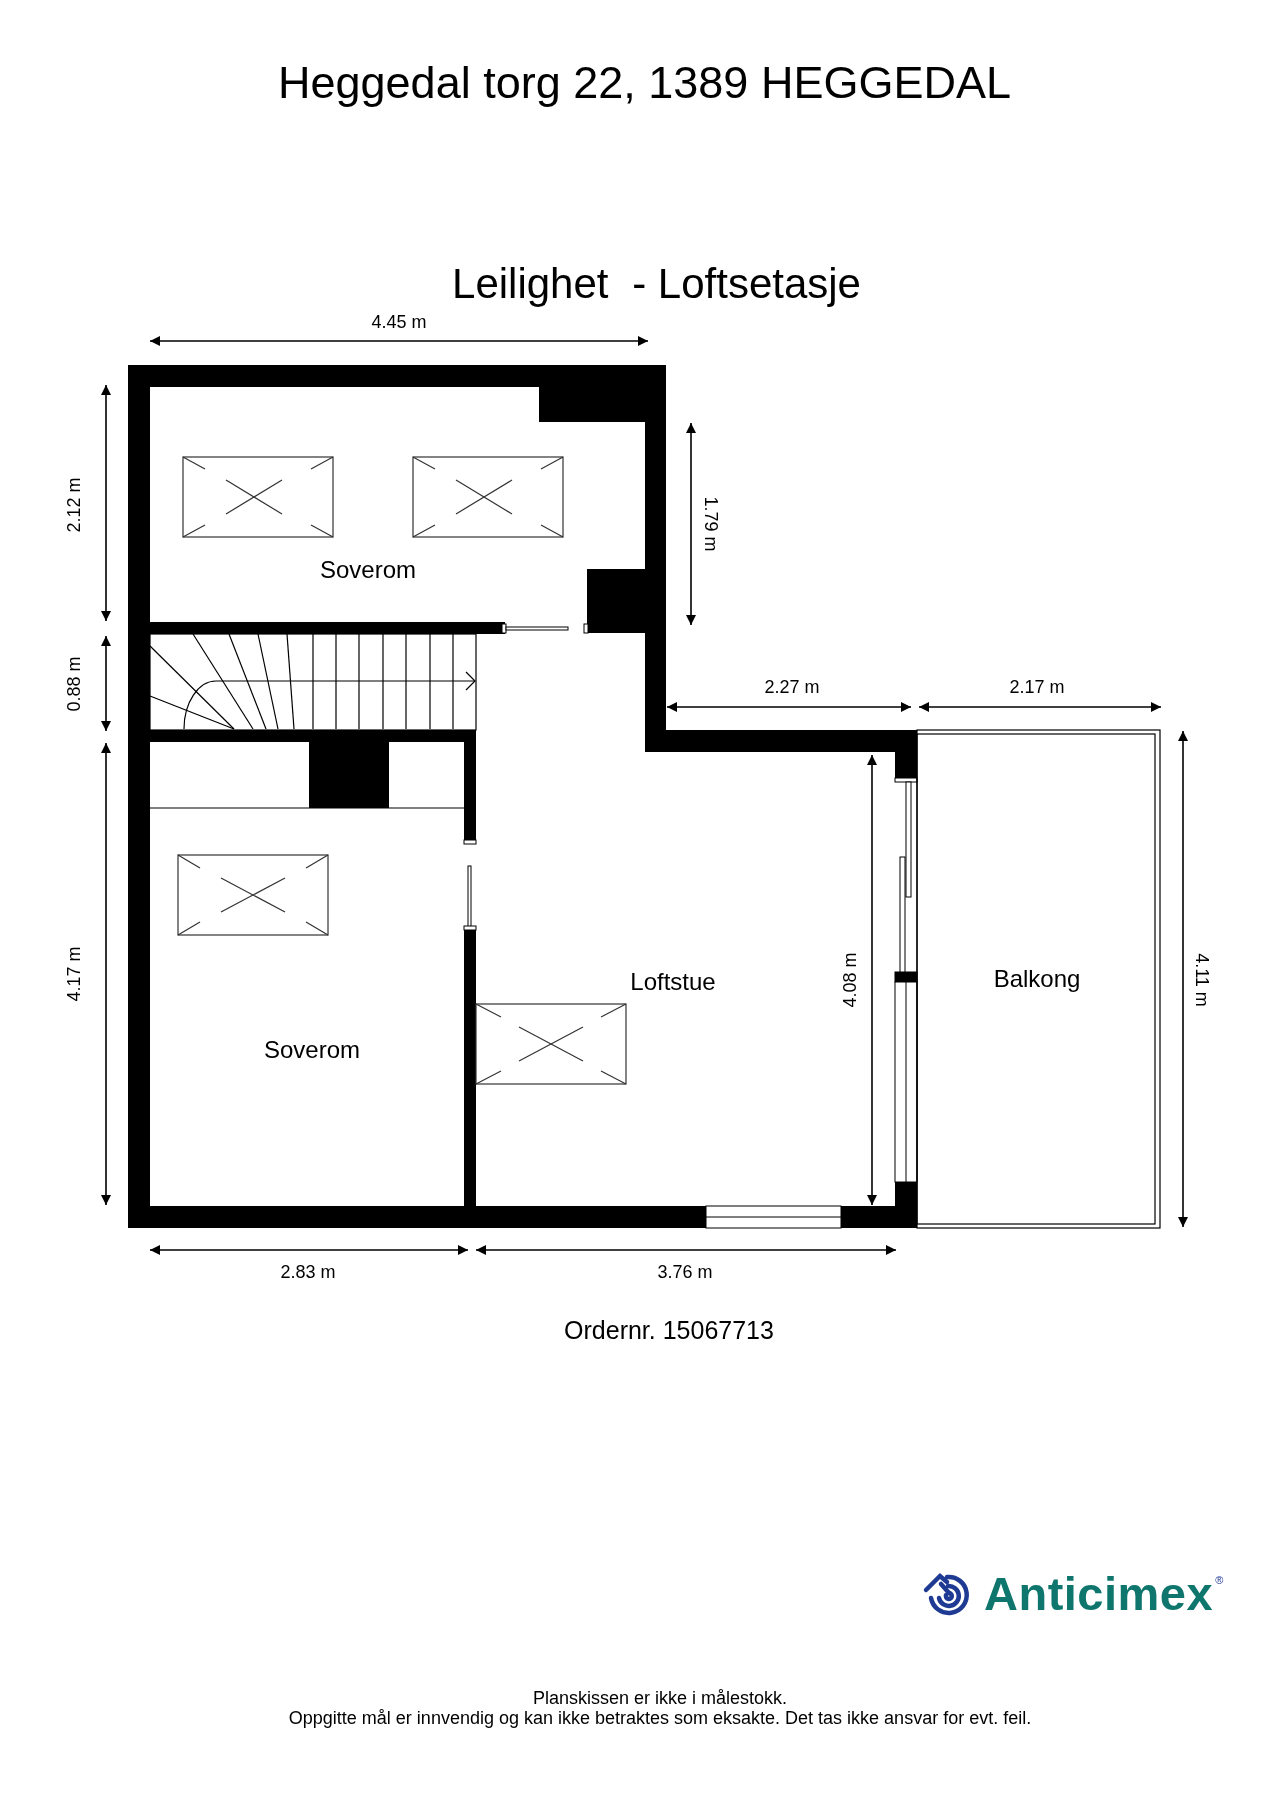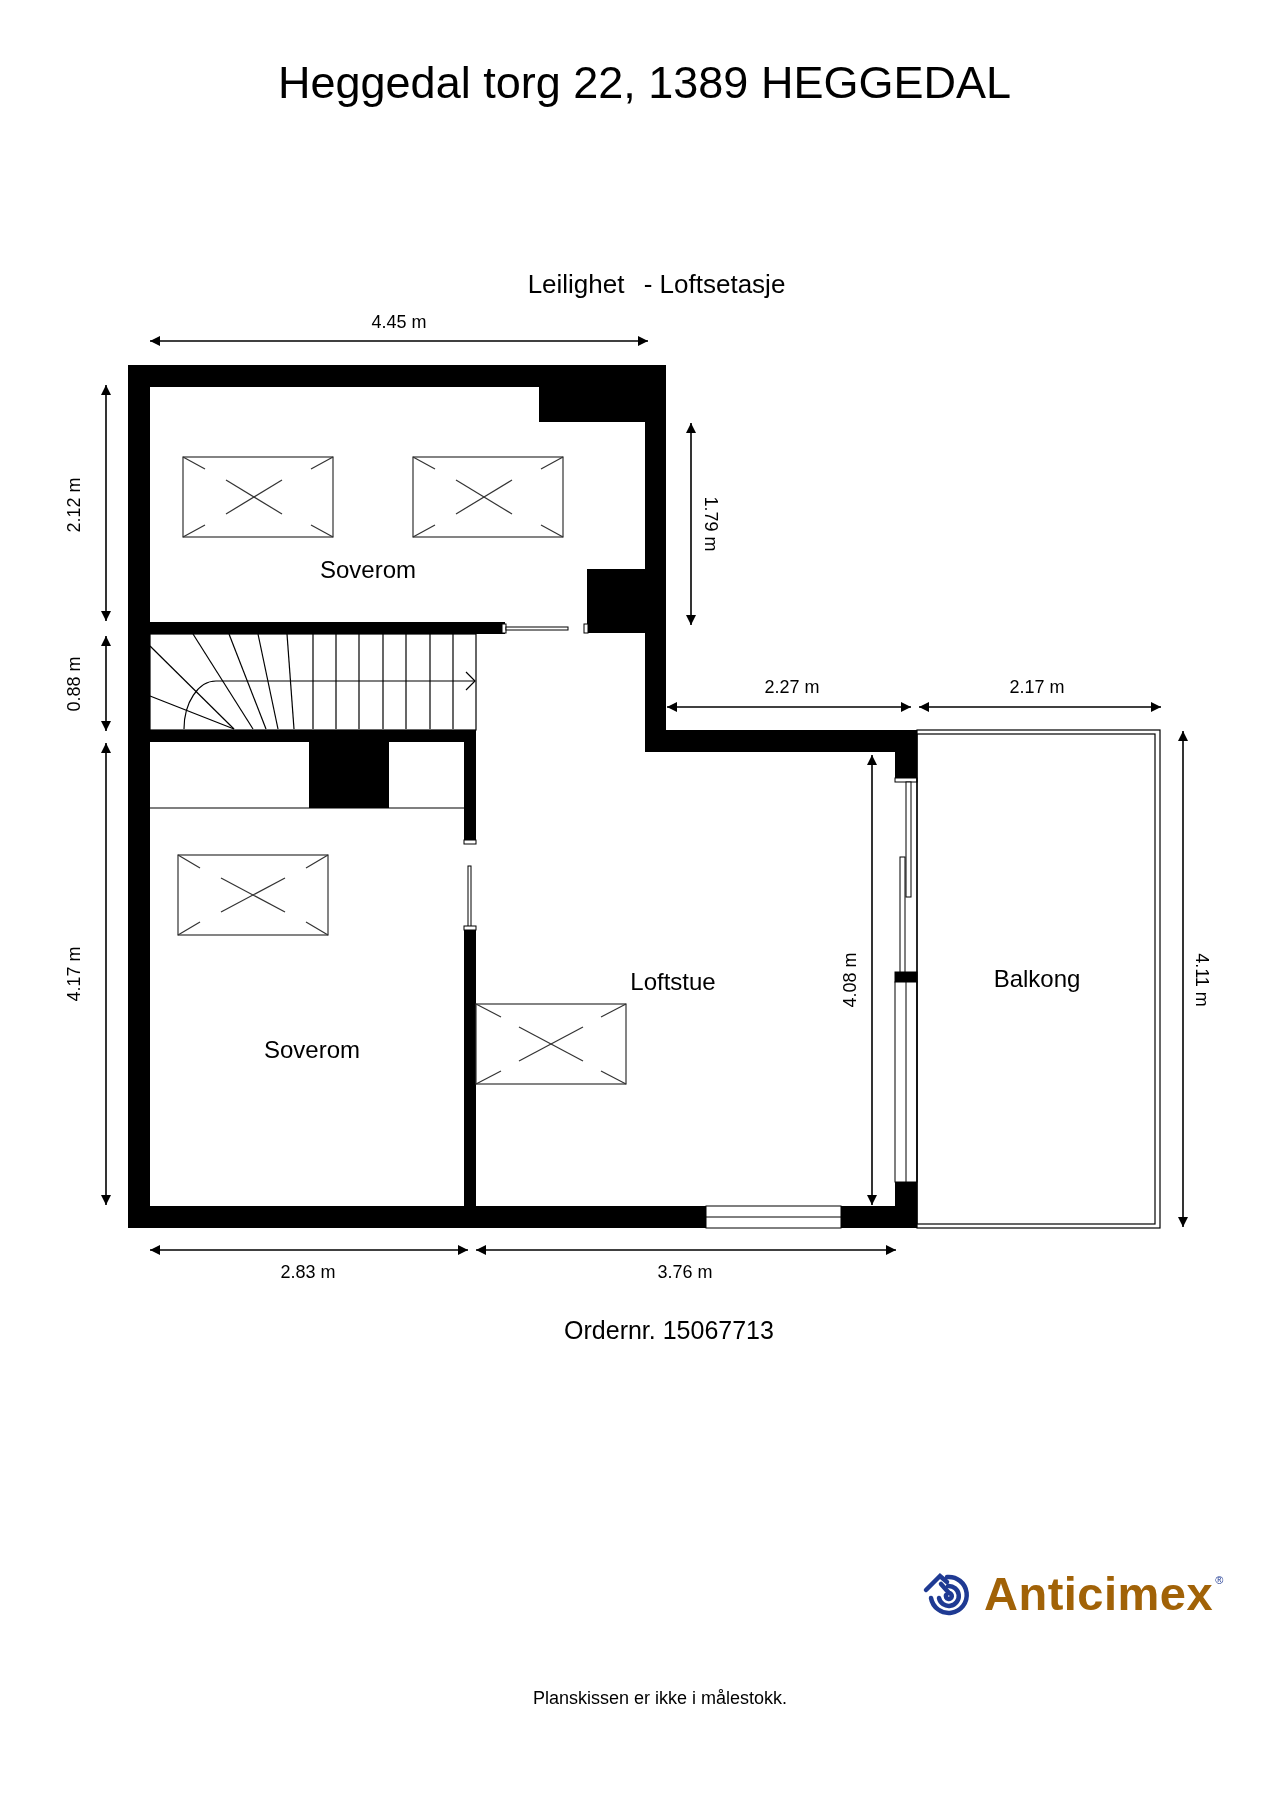--- a/index.html
+++ b/index.html
@@ -1,27 +1,27 @@
 <!DOCTYPE html>
 <html><head>
 <meta charset="utf-8">
 <style>
   html, body { margin:0; padding:0; background:#ffffff; }
   body { width:1273px; height:1800px; position:relative; overflow:hidden;
          font-family: "Liberation Sans", "DejaVu Sans", sans-serif; color:#000; }
   .abs { position:absolute; }
   .title { left:8px; width:1273px; top:58px; text-align:center; font-size:45px; line-height:50px; }
-  .subtitle { left:0; width:1273px; top:262px; text-align:center; font-size:26px; line-height:44px; }
+  .subtitle { left:0; width:1273px; top:262px; text-align:center; font-size:42px; line-height:44px; }
   .subtitle span { padding-left:40px; }
   svg.plan { position:absolute; left:0; top:0; }
   .dim { font-size:18px; }
   .room { font-size:24px; }
   .order { left:0; width:1338px; top:1316px; text-align:center; font-size:25px; }
   .logo { left:920px; top:1563px; height:60px; display:flex; align-items:center; gap:8px; }
-  .logo-text { font-size:47px; font-weight:bold; color:#a16207; letter-spacing:0.5px; }
+  .logo-text { font-size:47px; font-weight:bold; color:#0f766e; letter-spacing:0.5px; }
   .logo-reg { font-size:11px; color:#1f3a93; margin-top:-26px; margin-left:-6px; }
   .disclaimer { left:0; width:1273px; top:1688px; text-align:center; font-size:18px; line-height:20px; }
   .disclaimer div { white-space:nowrap;padding-left:47px; }
 </style>
 </head>
 <body>
 
 <div class="abs title">Heggedal torg 22, 1389 HEGGEDAL</div>
 <div class="abs subtitle"><span>Leilighet</span> <span style="padding-left:12px">- Loftsetasje</span></div>
 
@@ -202,13 +202,14 @@
       <path d="M26,27 A3,3 0 1 0 29,25"></path>
       <path d="M29,25 L21,16"></path>
     </g>
   </svg>
   <span class="logo-text">Anticimex</span>
   <span class="logo-reg">®</span>
 </div>
 
 <div class="abs disclaimer">
   <div>Planskissen er ikke i målestokk.</div>
+  <div>Oppgitte mål er innvendig og kan ikke betraktes som eksakte. Det tas ikke ansvar for evt. feil.</div>
 </div>
 
 </body></html>

